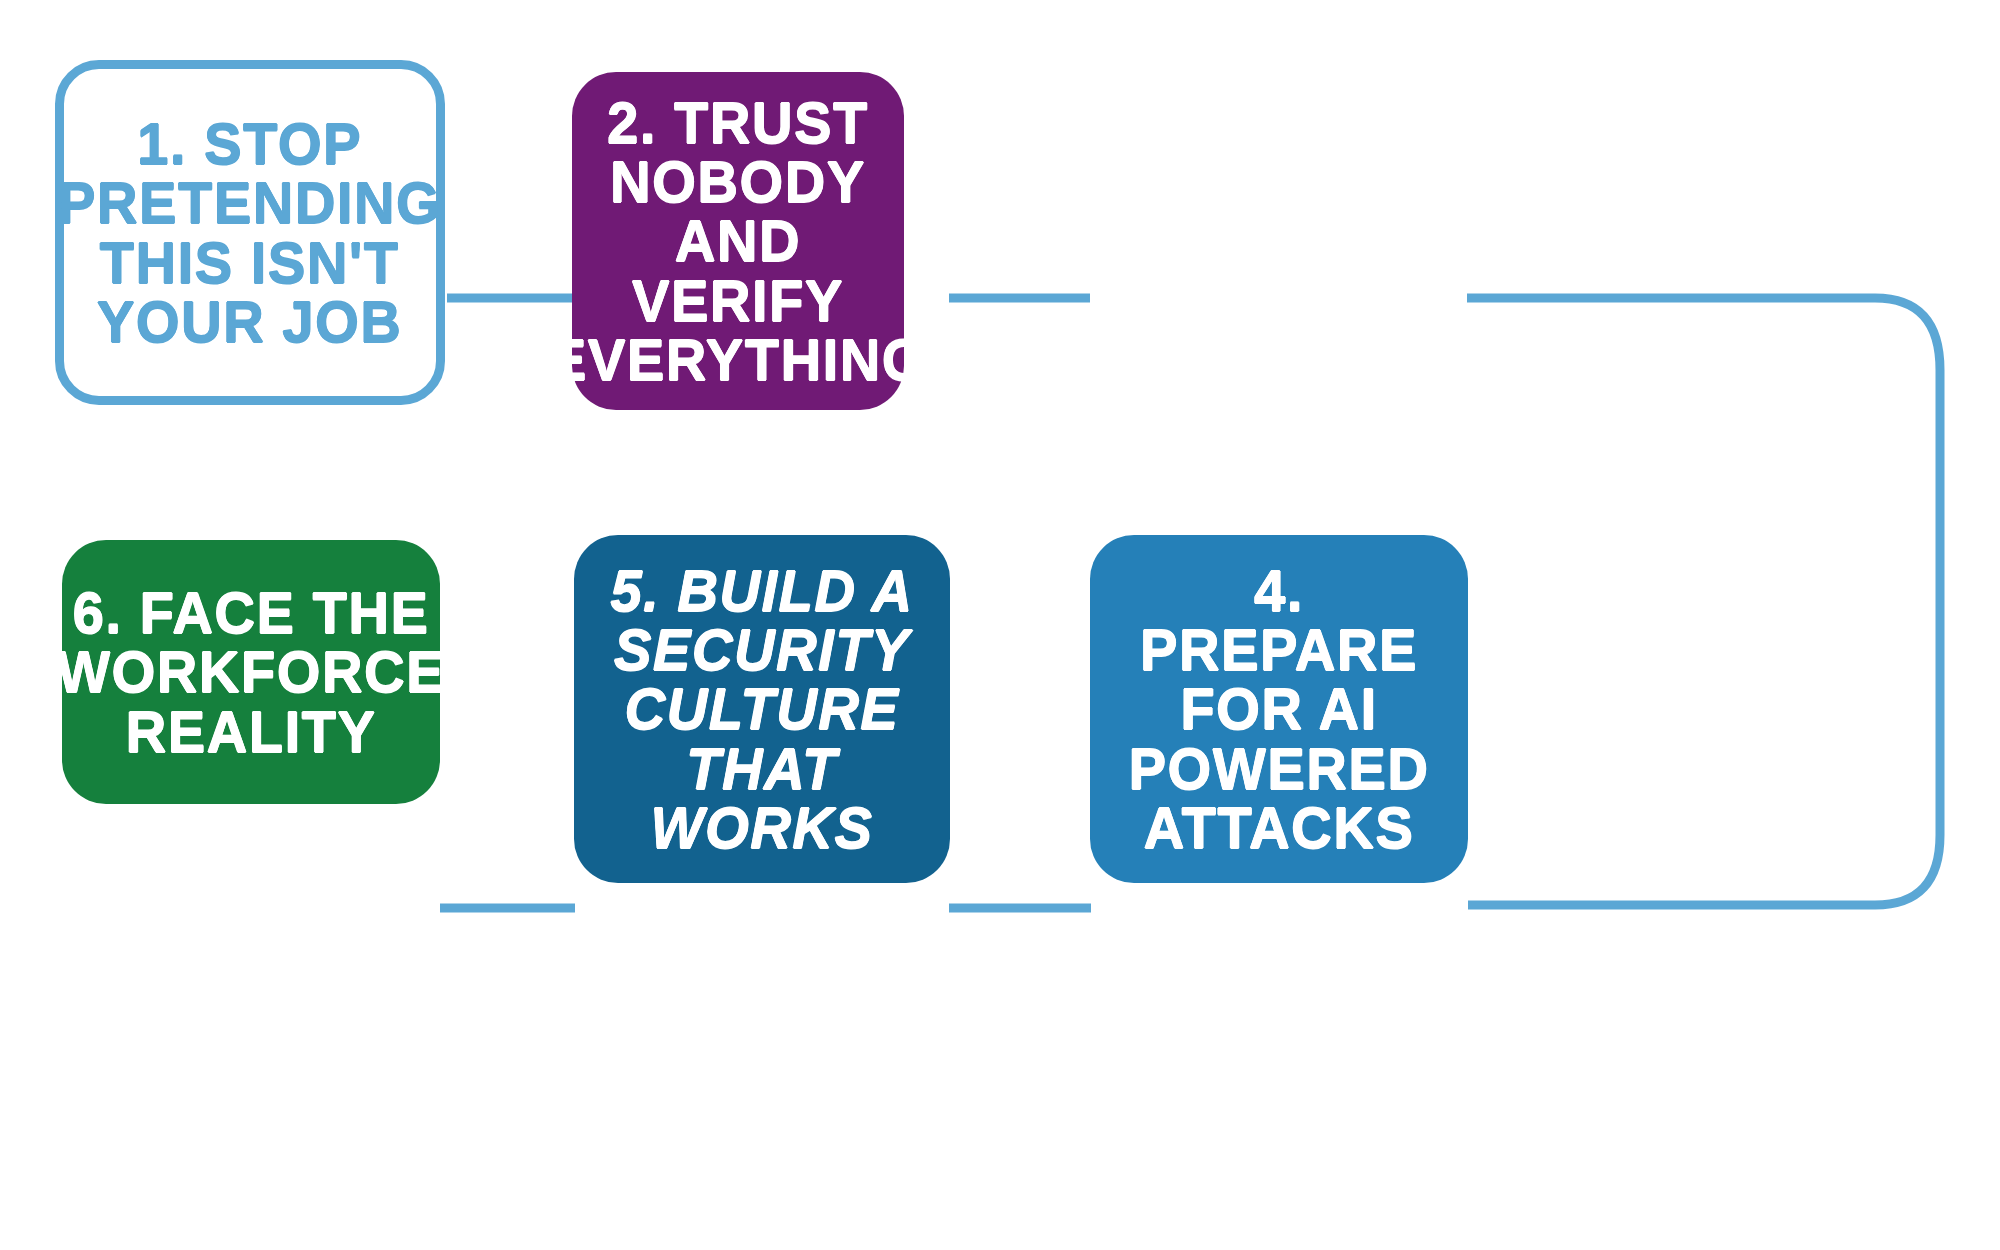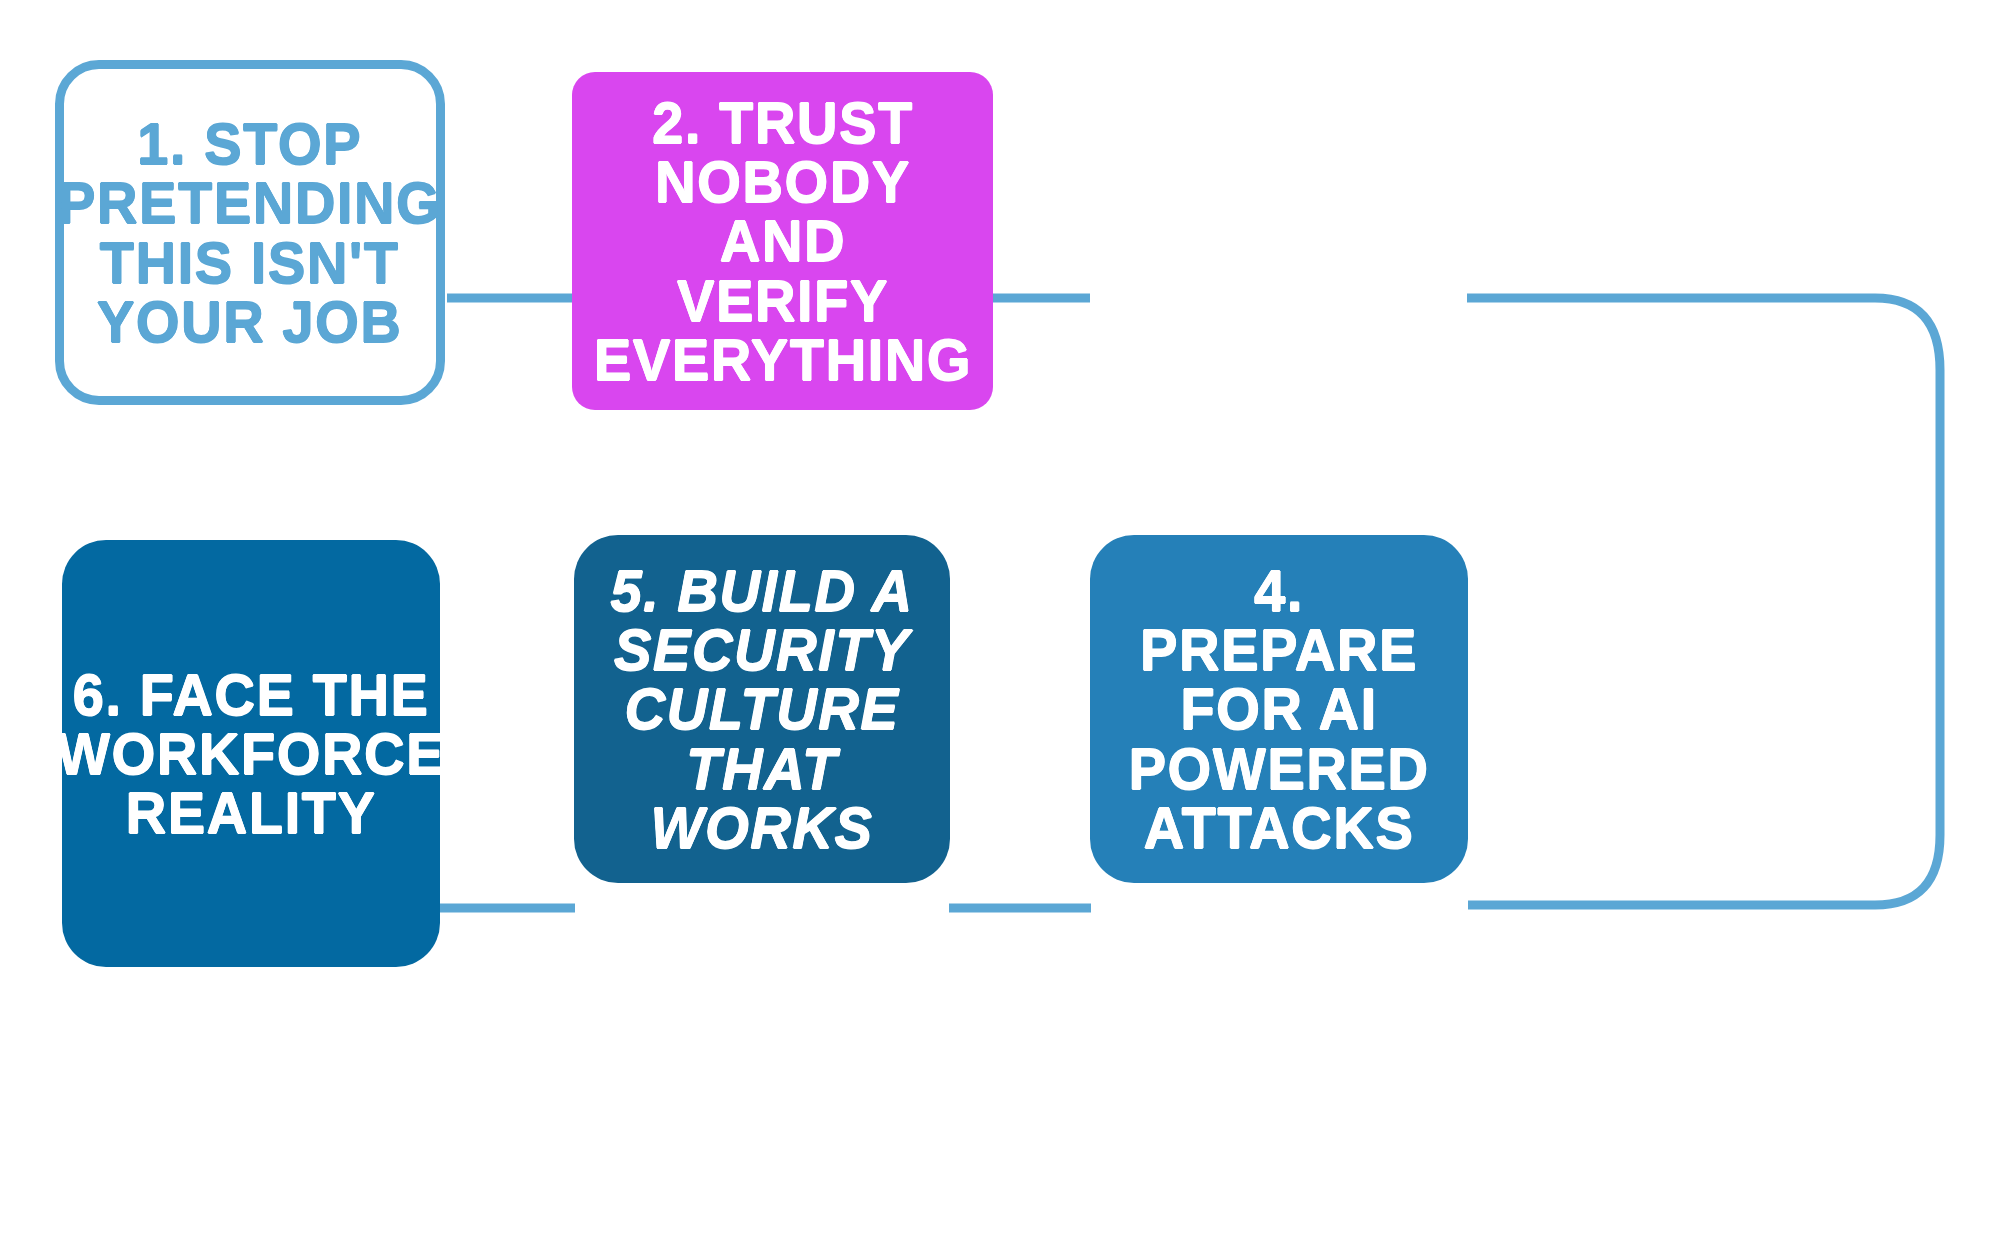--- a/index.html
+++ b/index.html
@@ -55,23 +55,22 @@
   
   #node-1 {
     left: 55px; top: 60px; width: 390px; height: 345px;
     background: #ffffff;
     border: 9px solid #5BA7D5;
   }
   #node-1 .node-label { color: #5BA7D5; font-size: 58px; }
 
   
   #node-2 {
-    left: 572px; top: 72px; width: 421px; height: 338px;
-    background: #d946ef;
-    border-radius: 23px;
+    left: 572px; top: 72px; width: 332px; height: 338px;
+    background: #701a75;
   }
   #node-2 .node-label { color: #ffffff; font-size: 58px; }
 
   
   #node-3 {
     left: 1088px; top: 72px; width: 380px; height: 338px;
     background: #2E90C8;
   }
   #node-3 .node-label { color: #ffffff; font-size: 58px; }
 
@@ -85,22 +84,22 @@
   
   #node-5 {
     left: 574px; top: 535px; width: 376px; height: 348px;
     background: #12628F;
     font-style: italic;
   }
   #node-5 .node-label { color: #ffffff; font-size: 58px; }
 
   
   #node-6 {
-    left: 62px; top: 540px; width: 378px; height: 427px;
-    background: #0369a1;
+    left: 62px; top: 540px; width: 378px; height: 264px;
+    background: #15803d;
   }
   #node-6 .node-label { color: #ffffff; font-size: 58px; }
 </style>
 </head>
 <body>
 
 <div id="canvas">
 
   <svg id="connector-layer" viewBox="0 0 2000 1250" width="2000" height="1250" xmlns="http://www.w3.org/2000/svg">
 

